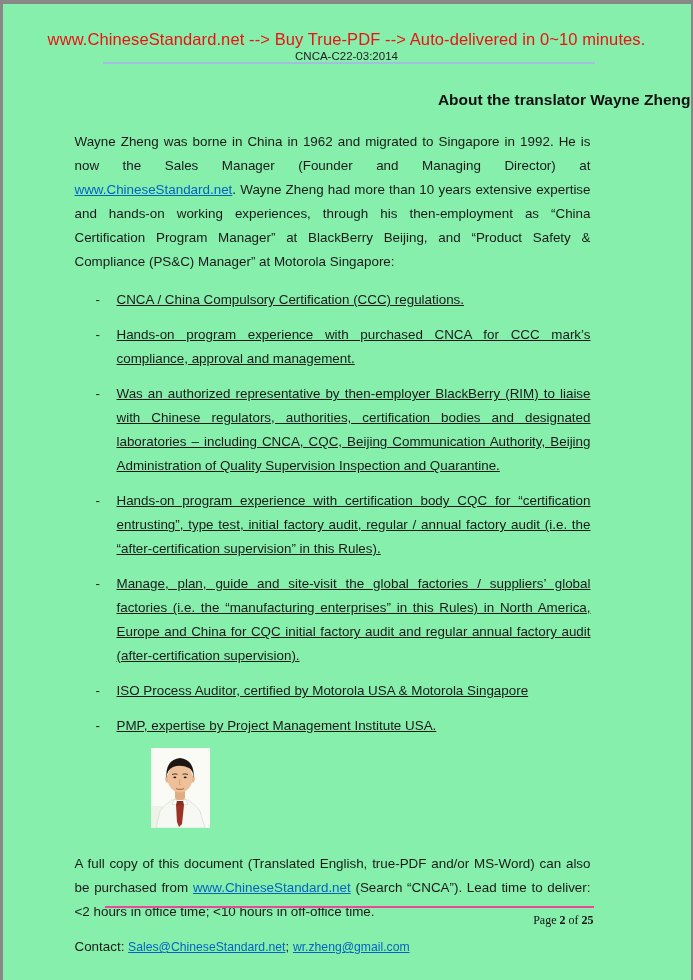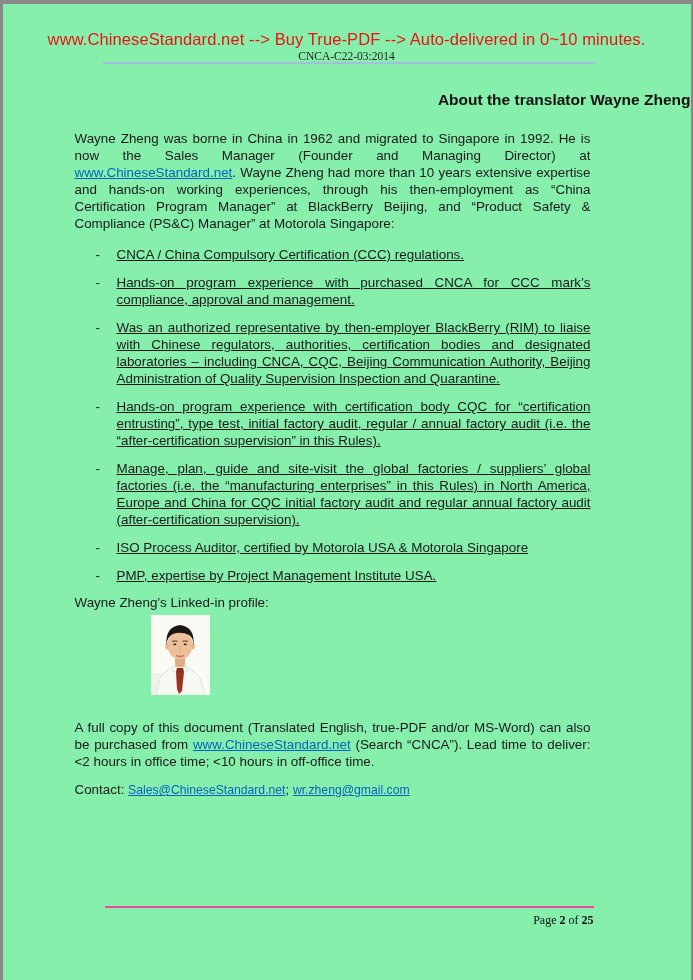--- a/index.html
+++ b/index.html
@@ -18,21 +18,21 @@
   .banner {
     margin-top: 25px;
     text-align: center;
     color: #ee1111;
     font-size: 16.5px;
     line-height: 20px;
     letter-spacing: 0.1px;
   }
   .doc-ref {
     text-align: center;
-    font-family: Liberation Serif, serif;
+    font-family: Liberation Sans, sans-serif;
     font-size: 11.5px;
     line-height: 12px;
     color: #222;
     margin-top: 1px;
   }
   .rule {
     margin: 0 96px 0 100px;
     border-top: 2px solid #a6bedd;
     height: 0;
   }
@@ -41,21 +41,21 @@
     margin-top: 27px;
     text-align: right;
     font-size: 15.5px;
     font-weight: bold;
     color: #111;
   }
   
   .content {
     padding: 0 100px 0 72px;
     font-size: 13.4px;
-    line-height: 17px;
+    line-height: 24px;
   }
   .para { text-align: justify; }
   .intro { margin-top: 21px; }
   a.link, .link {
     color: #0563c1;
     text-decoration: underline;
     cursor: pointer;
   }
   ul.bullets {
     list-style: none;
@@ -144,21 +144,20 @@
         <span class="dash">-</span>
         <span class="bullet-text">ISO Process Auditor, certified by Motorola USA &amp; Motorola Singapore</span>
       </li>
       <li>
         <span class="dash">-</span>
         <span class="bullet-text">PMP, expertise by Project Management Institute USA.</span>
       </li>
     </ul>
 
     <div class="linkedin-block">
-      <div>Wayne Zheng’s Linked-in profile:</div>
     </div>
 
     <div class="photo-wrap">
       <svg width="59" height="80" viewBox="0 0 59 80" xmlns="http://www.w3.org/2000/svg">
         <rect x="0" y="0" width="59" height="80" fill="#fbfbf6"></rect>
         <rect x="0" y="58" width="12" height="22" fill="#eef3e8"></rect>
 
         <path d="M5,80 L9,63 Q17,53 24,51 L34,51 Q41,53 49,63 L54,80 Z" fill="#f6f8f3" stroke="#d9ddd2" stroke-width="0.8"></path>
 
         <rect x="24" y="41" width="10" height="11" rx="3" fill="#e2ac82"></rect>

